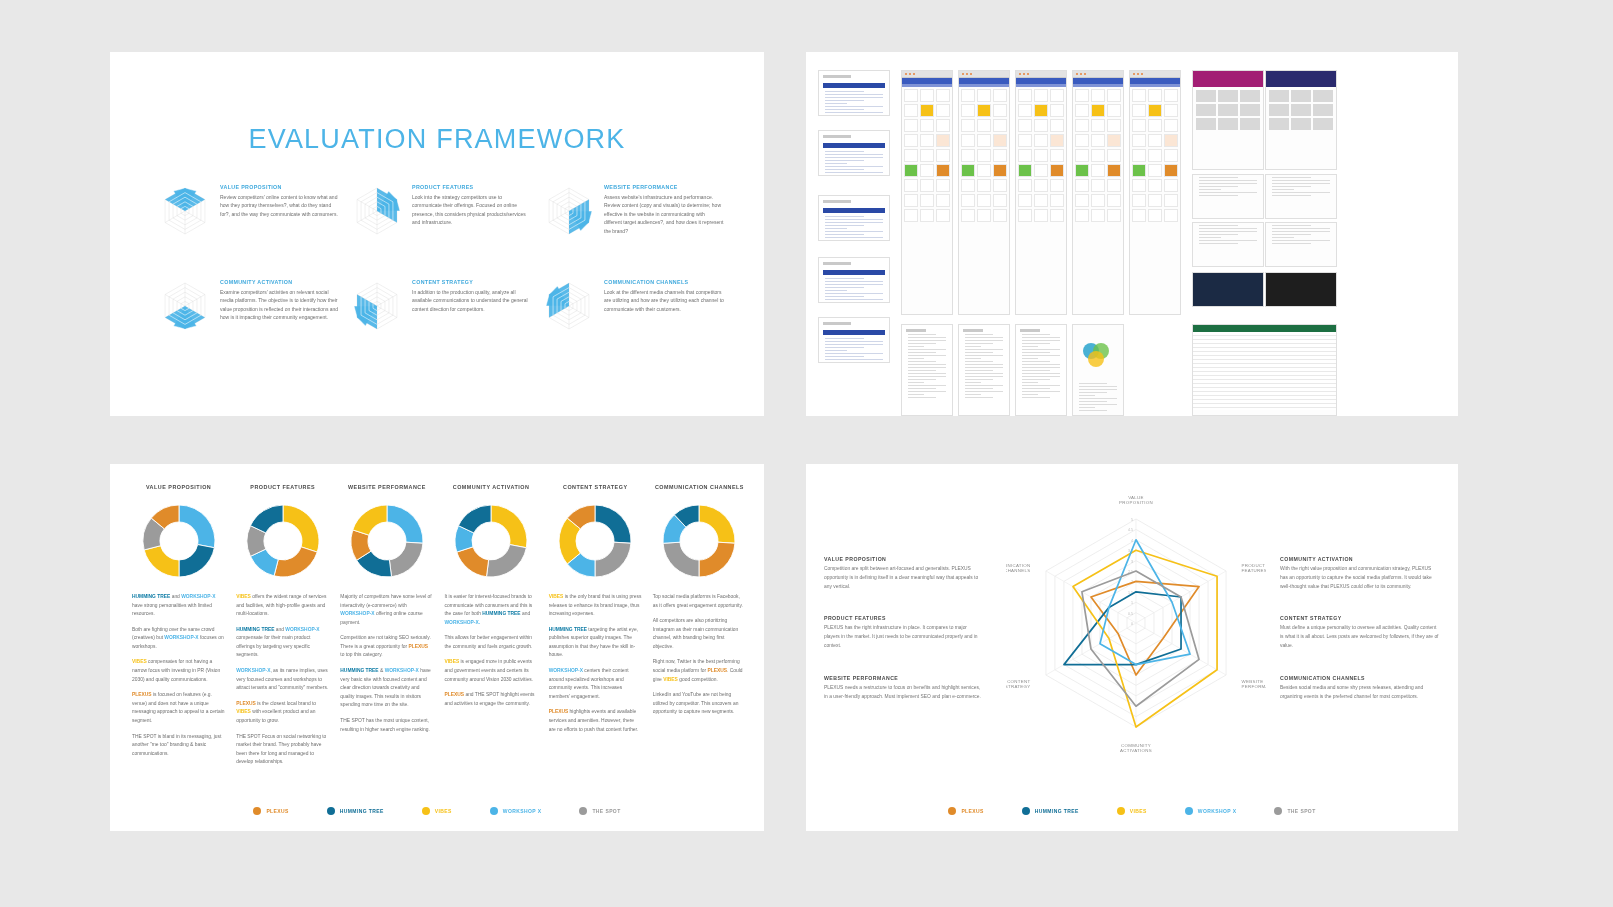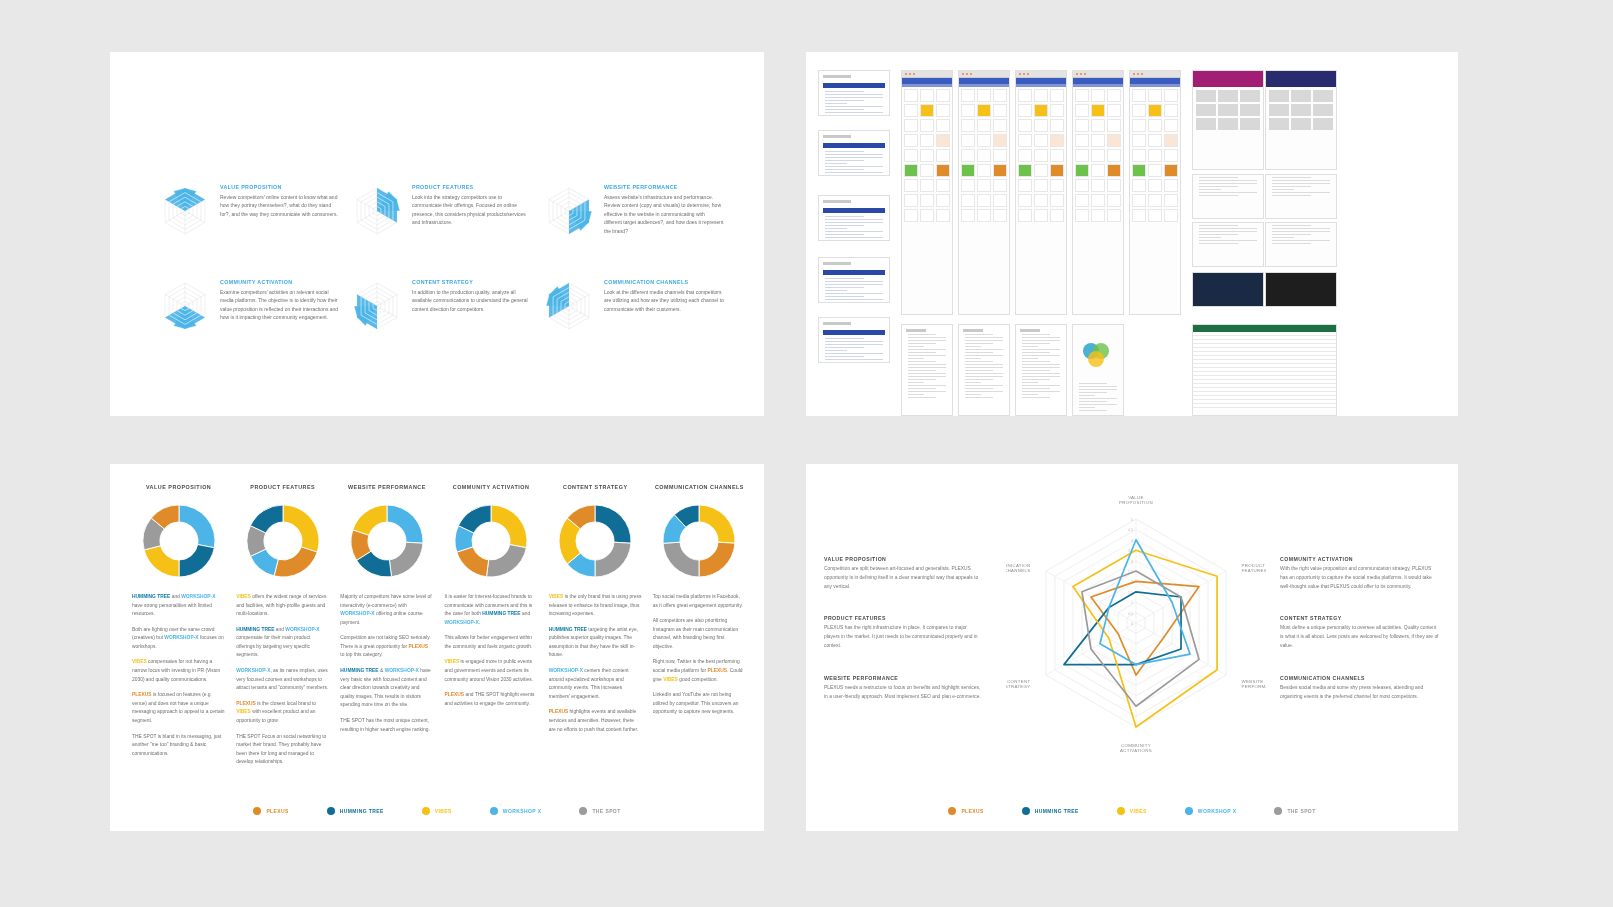--- a/index.html
+++ b/index.html
@@ -101,20 +101,21 @@
   .lg-item { display: flex; align-items: center; gap: 5px; }
   .lg-dot { width: 8px; height: 8px; border-radius: 50%; display: block; }
   .lg-label { font-size: 5px; font-weight: bold; letter-spacing: .4px; }
 </style>
 </head>
 <body>
 
 <div class="stage">
 
   <section class="slide" id="slide-framework">
+    <h1 class="fw-title">EVALUATION FRAMEWORK</h1>
     <div class="fw-grid" id="fw-grid">
         <div class="fw-cell">
           <div class="fw-spark"><svg viewBox="0 0 54 54" width="54" height="54">
               <polygon points="27.00,4.00 46.92,15.50 46.92,38.50 27.00,50.00 7.08,38.50 7.08,15.50" fill="none" stroke="#d8d8d8" stroke-width="0.4"></polygon>
               <polygon points="27.00,8.60 42.93,17.80 42.93,36.20 27.00,45.40 11.07,36.20 11.07,17.80" fill="none" stroke="#d8d8d8" stroke-width="0.4"></polygon>
               <polygon points="27.00,13.20 38.95,20.10 38.95,33.90 27.00,40.80 15.05,33.90 15.05,20.10" fill="none" stroke="#d8d8d8" stroke-width="0.4"></polygon>
               <polygon points="27.00,17.80 34.97,22.40 34.97,31.60 27.00,36.20 19.03,31.60 19.03,22.40" fill="none" stroke="#d8d8d8" stroke-width="0.4"></polygon>
               <polygon points="27.00,22.40 30.98,24.70 30.98,29.30 27.00,31.60 23.02,29.30 23.02,24.70" fill="none" stroke="#d8d8d8" stroke-width="0.4"></polygon>
               <line x1="27" y1="27" x2="27" y2="4" stroke="#d8d8d8" stroke-width="0.4"></line>
               <line x1="27" y1="27" x2="46.91858428704209" y2="15.499999999999998" stroke="#d8d8d8" stroke-width="0.4"></line>

